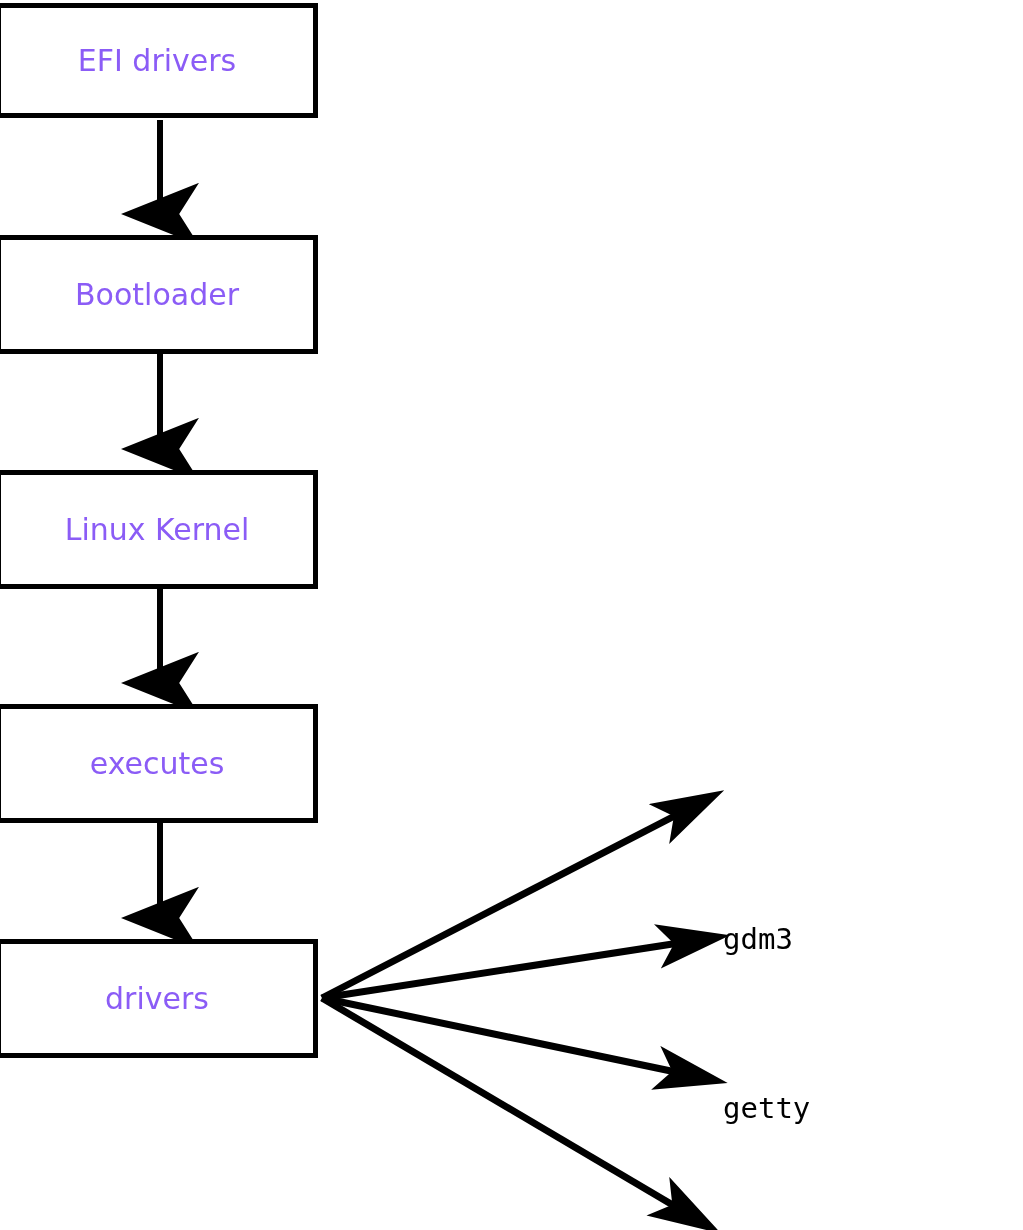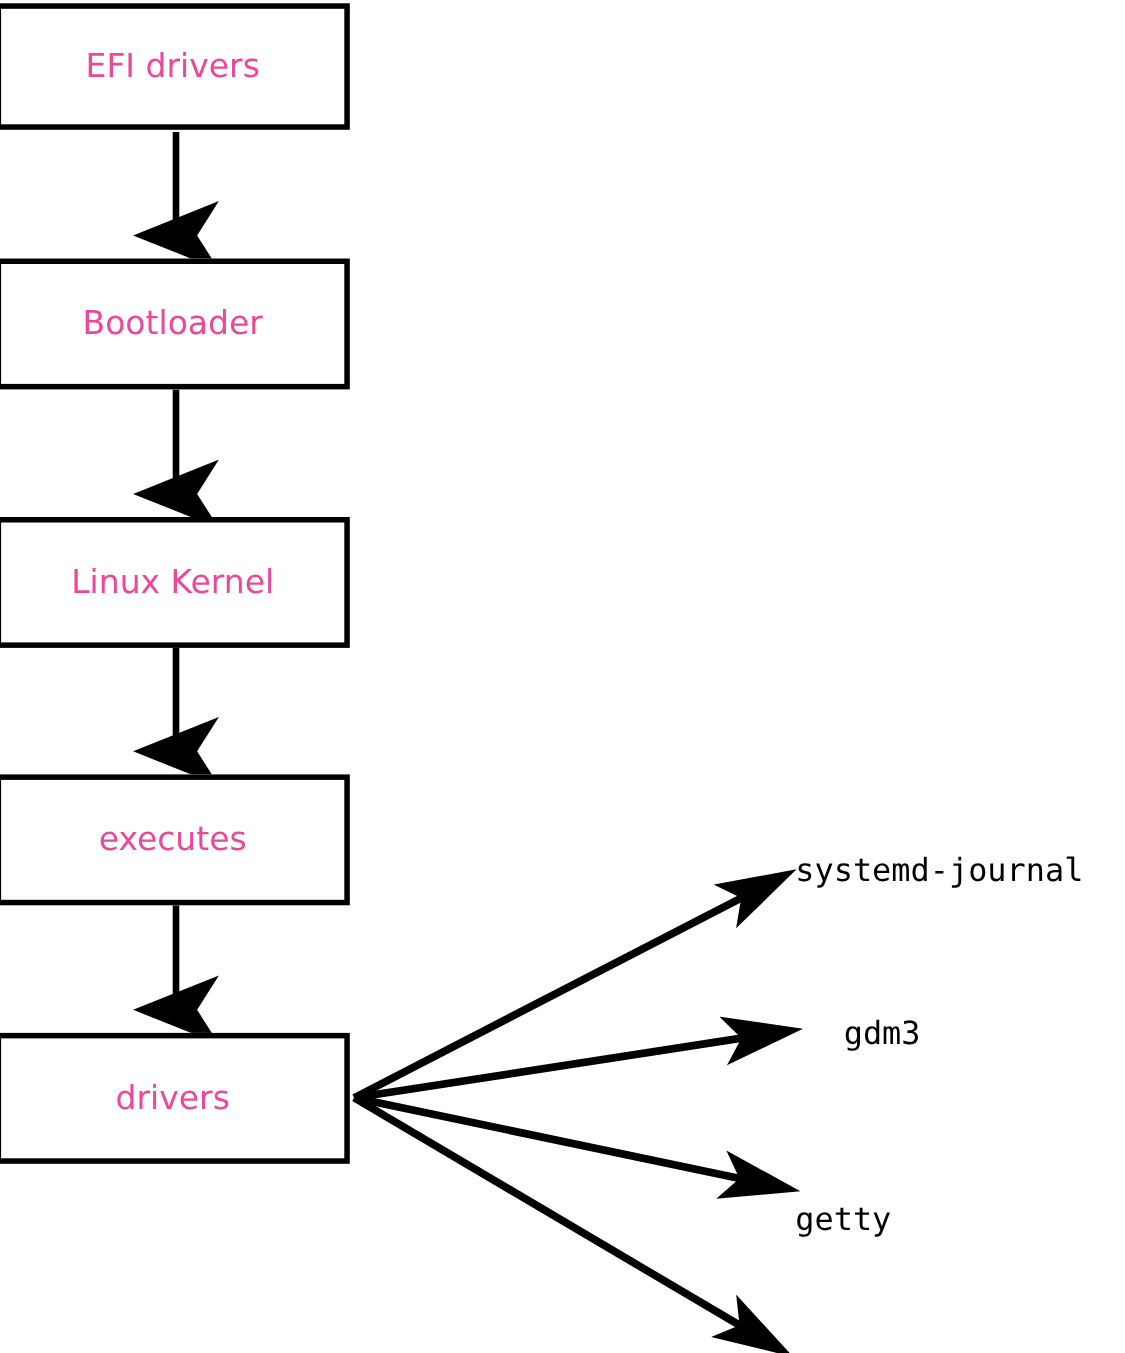--- a/index.html
+++ b/index.html
@@ -27,21 +27,21 @@
     box-sizing: border-box;
     border: 5px solid #000000;
     background: #ffffff;
     display: flex;
     align-items: center;
     justify-content: center;
   }
   .node-label {
     font-family: "DejaVu Sans", sans-serif;
     font-size: 30px;
-    color: #ec4899;
+    color: #8b5cf6;
     line-height: 1;
     white-space: nowrap;
   }
   .caption {
     position: absolute;
     font-family: "DejaVu Sans", sans-serif;
     font-size: 29px;
     color: #000000;
     white-space: nowrap;
     line-height: 1;
@@ -113,21 +113,20 @@
 
   <div class="node-box" style="left:-4px; top:704px; width:322px; height:119px;">
     <span class="node-label">executes</span>
   </div>
 
   <div class="node-box" style="left:-4px; top:939px; width:322px; height:119px;">
     <span class="node-label">drivers</span>
   </div>
 
 
-  <div class="leaf-label" style="left:723px; top:777px;">systemd-journal</div>
 
-  <div class="leaf-label" style="left:723px; top:925px;margin-left:44px;">gdm3</div>
+  <div class="leaf-label" style="left:723px; top:925px;">gdm3</div>
 
   <div class="leaf-label" style="left:723px; top:1058px;margin-top:36px;">getty</div>
 
   <div class="leaf-label" style="left:713px; top:1196px;margin-top:48px;">sshd</div>
 
 </div>
 
 </body></html>

